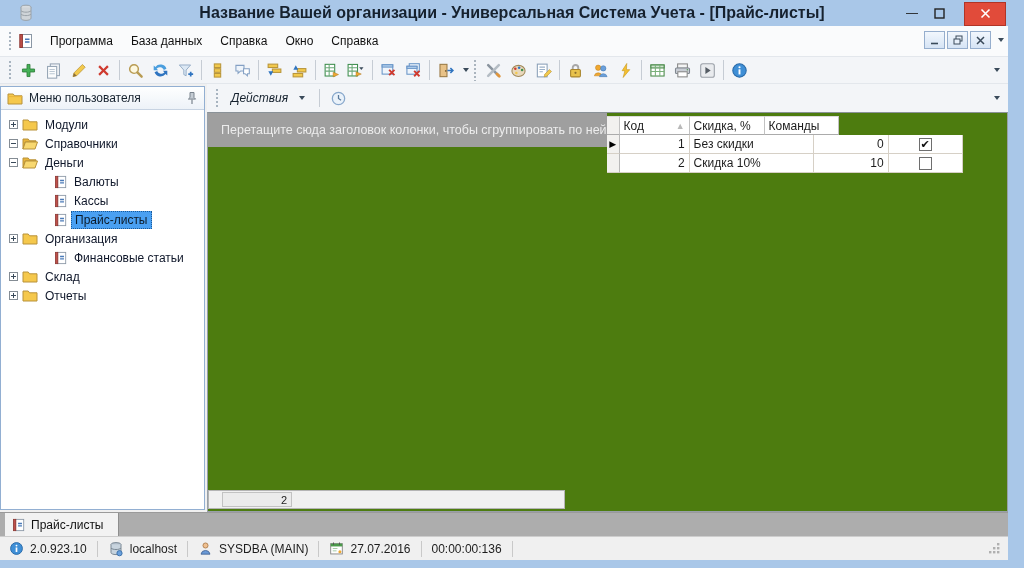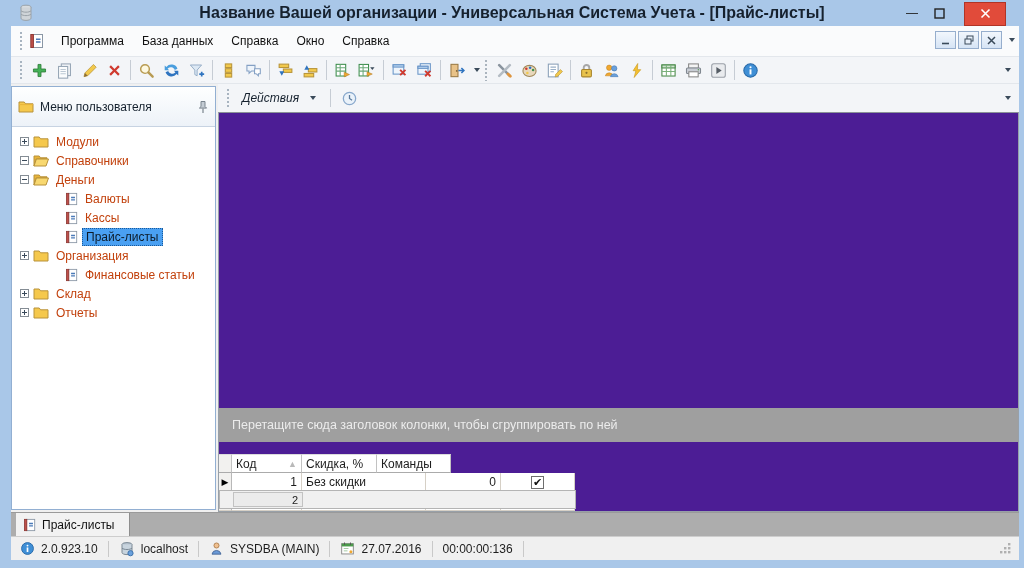--- a/index.html
+++ b/index.html
@@ -12,21 +12,21 @@
   
   .titlebar { position:absolute; left:0; top:0; width:1024px; height:26px; }
   .titlebar .title { position:absolute; left:0; right:0; top:4px; text-align:center;
     font-weight:bold; font-size:16px; color:#16212e; }
   .app-icon { position:absolute; left:18px; top:4px; }
   .win-controls { position:absolute; right:18px; top:0; height:26px; display:flex; align-items:center; gap:14px; }
   .wc-glyph { color:#222; width:16px; text-align:center; cursor:default; }
   .btn-close-main { width:42px; height:24px; margin-top:1px; background:#e14b3a;
     border:1px solid #b03426; display:flex; align-items:center; justify-content:center; }
   
-  .inner { position:absolute; left:11px; top:26px; width:1008px; height:534px;
+  .inner { position:absolute; left:0; top:26px; width:1008px; height:534px;
     background:#f0f0f0; display:flex; flex-direction:column; }
   
   .menubar { height:30px; background:#fafbfc; display:flex; align-items:center; padding-left:4px; position:relative; }
   .drag-dots { width:4px; height:20px; margin:0 4px;
     background-image:radial-gradient(#a8b4c0 34%, transparent 36%); background-size:4px 4px; }
   .menubar .nb-icon { margin:0 8px 0 2px; }
   .menu-item { padding:0 9px; line-height:30px; color:#111; cursor:default; }
   .mdi-controls { position:absolute; right:4px; top:5px; display:flex; align-items:center; gap:2px; }
   .mdi-btn { width:21px; height:18px; border:1px solid #96aecd;
     background:linear-gradient(#f2f7fd,#d6e4f5); display:flex; align-items:center; justify-content:center; }
@@ -37,41 +37,41 @@
     display:flex; align-items:center; padding-left:4px; }
   .tbi { width:25px; height:24px; display:flex; align-items:center; justify-content:center; }
   .tsep { width:1px; height:20px; background:#c6ccd4; margin:0 3px; }
   .tsep-dotted { width:4px; height:22px; margin:0 4px;
     background-image:radial-gradient(#aab4be 34%, transparent 36%); background-size:4px 4px; }
   .tb-overflow { margin-left:auto; margin-right:8px; display:flex; align-items:center; }
   
   .main { flex:1; display:flex; min-height:0; }
   .sidebar { width:205px; margin:2px 2px 2px 0; border:1px solid #92afd2; background:#fff;
     display:flex; flex-direction:column; }
-  .sb-header { height:40px; background:linear-gradient(#feffff,#edf2f8); border-bottom:1px solid #c7d3e2;
+  .sb-header { height:23px; background:linear-gradient(#feffff,#edf2f8); border-bottom:1px solid #c7d3e2;
     display:flex; align-items:center; padding:0 6px; gap:6px; }
   .sb-title { flex:1; color:#15212e; }
   .tree { flex:1; background:#fff; padding-top:5px; overflow:hidden; }
   .trow { height:19px; display:flex; align-items:center; gap:4px; white-space:nowrap; }
   .exp { width:9px; height:9px; border:1px solid #848c94; background:#fff; position:relative; flex:none; }
   .exp::before { content:""; position:absolute; left:1px; right:1px; top:3px; height:1px; background:#3a4a5a; }
   .exp.plus::after { content:""; position:absolute; top:1px; bottom:1px; left:3px; width:1px; background:#3a4a5a; }
-  .tlabel { padding:1px 3px; color:#c2410c; }
+  .tlabel { padding:1px 3px; color:#0f172a; }
   .trow.selected .tlabel { background:#4aa0f2; border:1px dotted #1a5a9a; color:#0c1a28; }
   .ind0 { padding-left:8px; } .ind1 { padding-left:8px; } .ind2leaf { padding-left:53px; }
   
   .content { flex:1; display:flex; flex-direction:column; min-width:0; }
   .actionsbar { height:28px; background:#f3f5f8; display:flex; align-items:center; padding-left:4px;font-style:italic; }
   .actions-btn { display:flex; align-items:center; gap:6px; padding:3px 8px; border-radius:2px; color:#15212e; }
   .vsep { width:1px; height:18px; background:#c6ccd4; margin:0 6px; }
-  .grid-area { flex:1; border:1px solid #98a0a8; border-top:1px solid #8a9298; background:#4c1d95;
-    display:flex; flex-direction:column; position:relative; min-height:0;justify-content:flex-end; }
+  .grid-area { flex:1; border:1px solid #98a0a8; border-top:1px solid #8a9298; background:#4d7c0f;
+    display:flex; flex-direction:row; position:relative; min-height:0; }
   .group-panel { height:34px; background:#9f9f9f; color:#ececec; display:flex; align-items:center;
     padding-left:13px; font-size:12.5px; }
-  .grid { margin-top:12px; width:357px; }
+  .grid { margin-top:3px; width:357px; }
   .g-row { display:flex; height:19px; }
   .g-cell { border-right:1px solid #d6d0c6; border-bottom:1px solid #d6d0c6; display:flex; align-items:center;
     padding:0 4px; overflow:hidden; background:#fff; }
   .g-head .g-cell { border-right:1px solid #c2c2c2; border-bottom:1px solid #ababab; border-top:1px solid #dcdcdc; }
   .c-ind { width:13px; padding:0; justify-content:center; background:#f2f1ef; border-right:1px solid #b8b8b8; }
   .c-code { width:70px; } .c-name { width:124px; } .c-disc { width:75px; } .c-main { width:74px; justify-content:center; }
   .num { justify-content:flex-end; }
   .sort-asc { margin-left:auto; color:#b9b9b9; font-size:9px; }
   .row-arrow { color:#000; font-size:9px; line-height:9px; }
   .cbox { width:13px; height:13px; border:1px solid #6e6e6e; background:#fff; display:flex;

